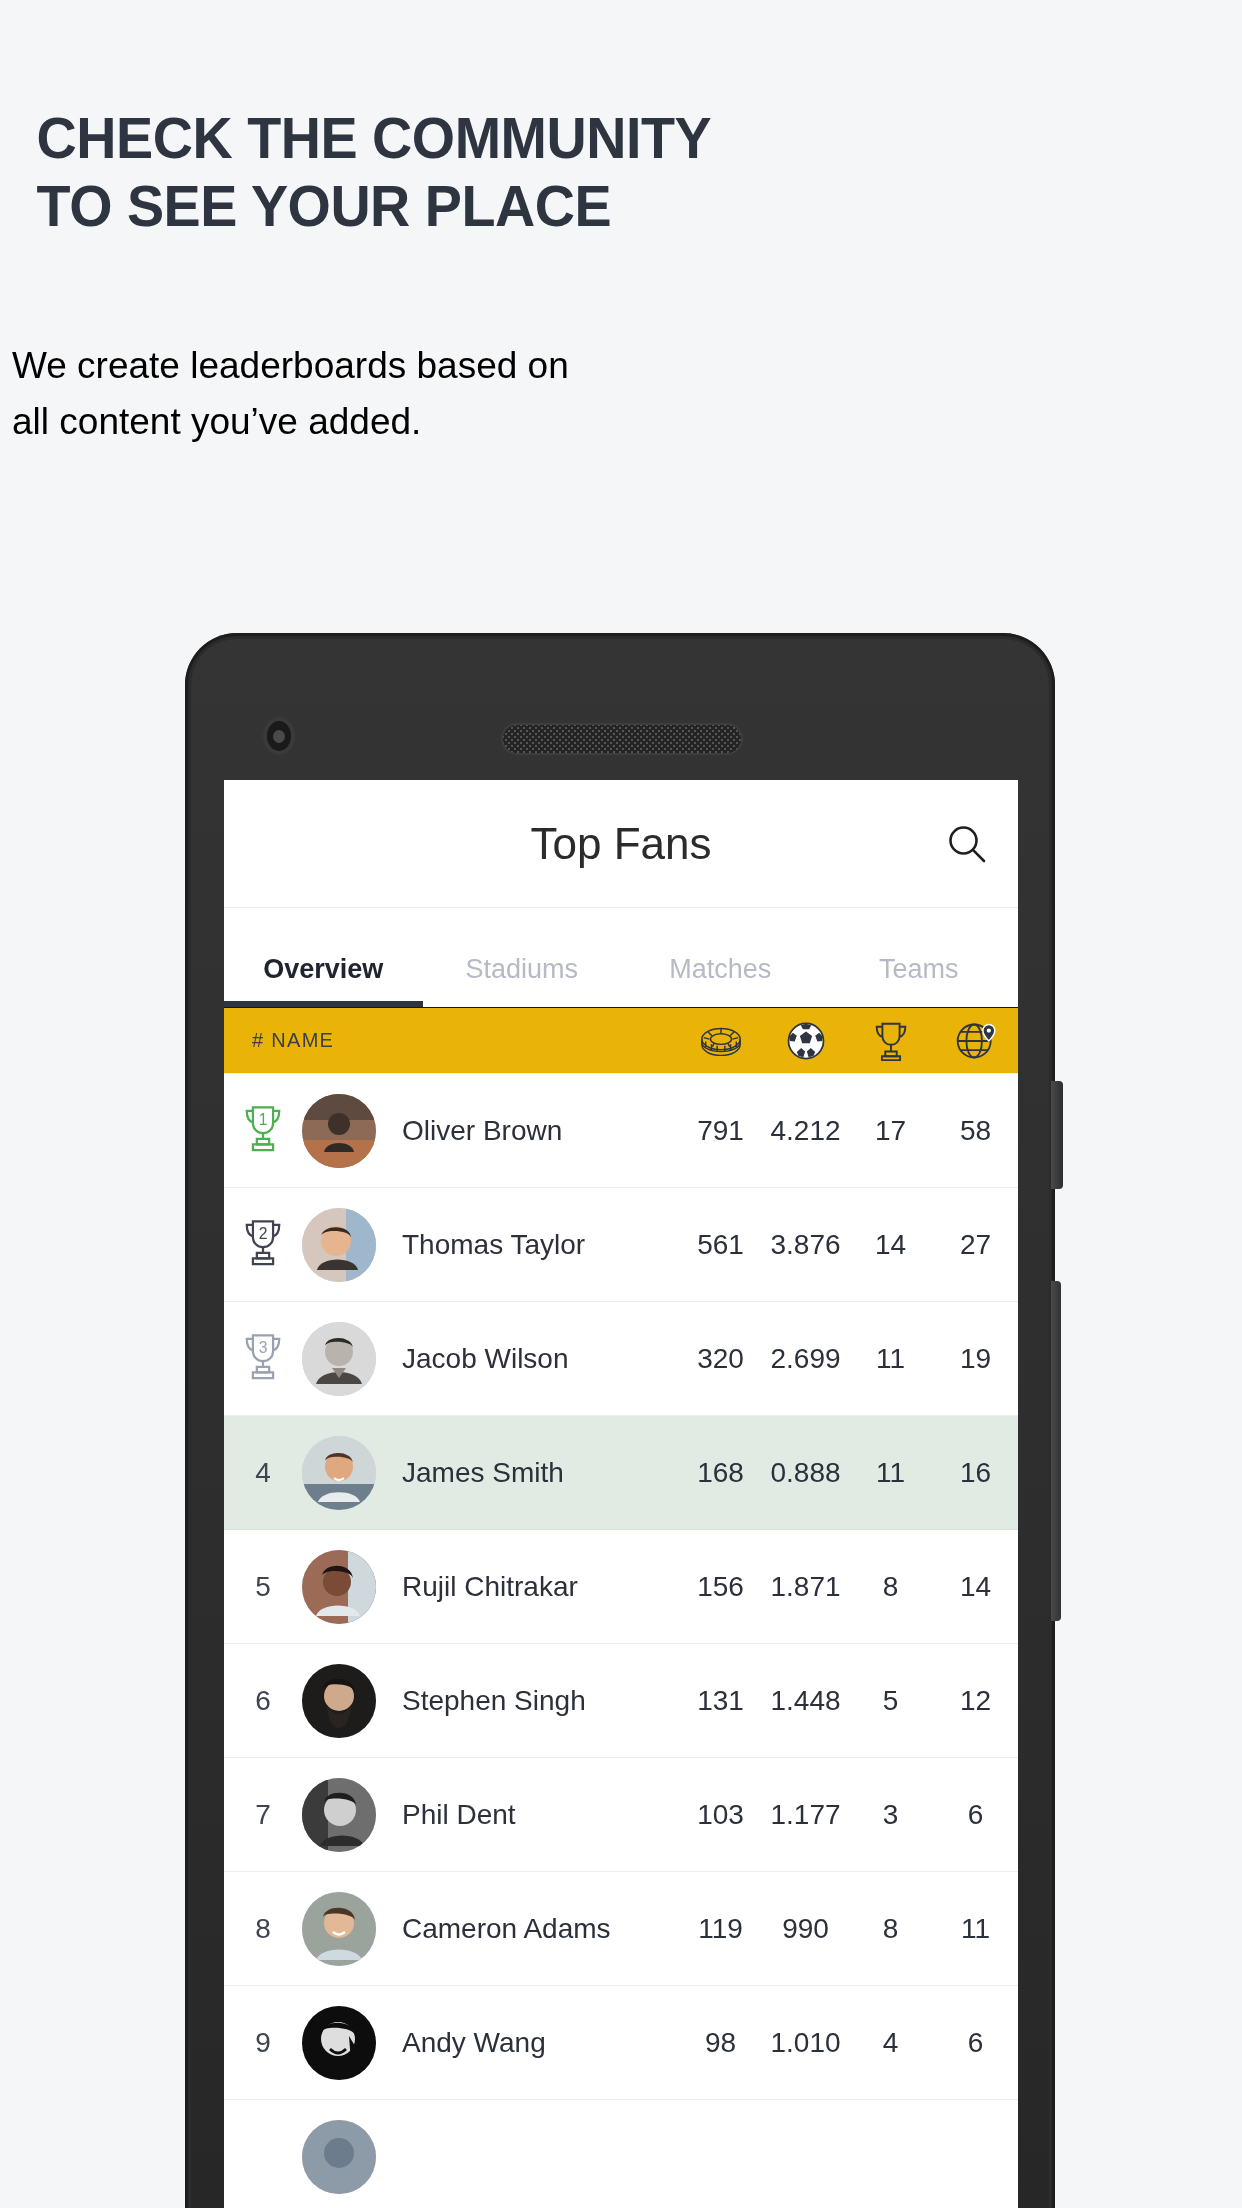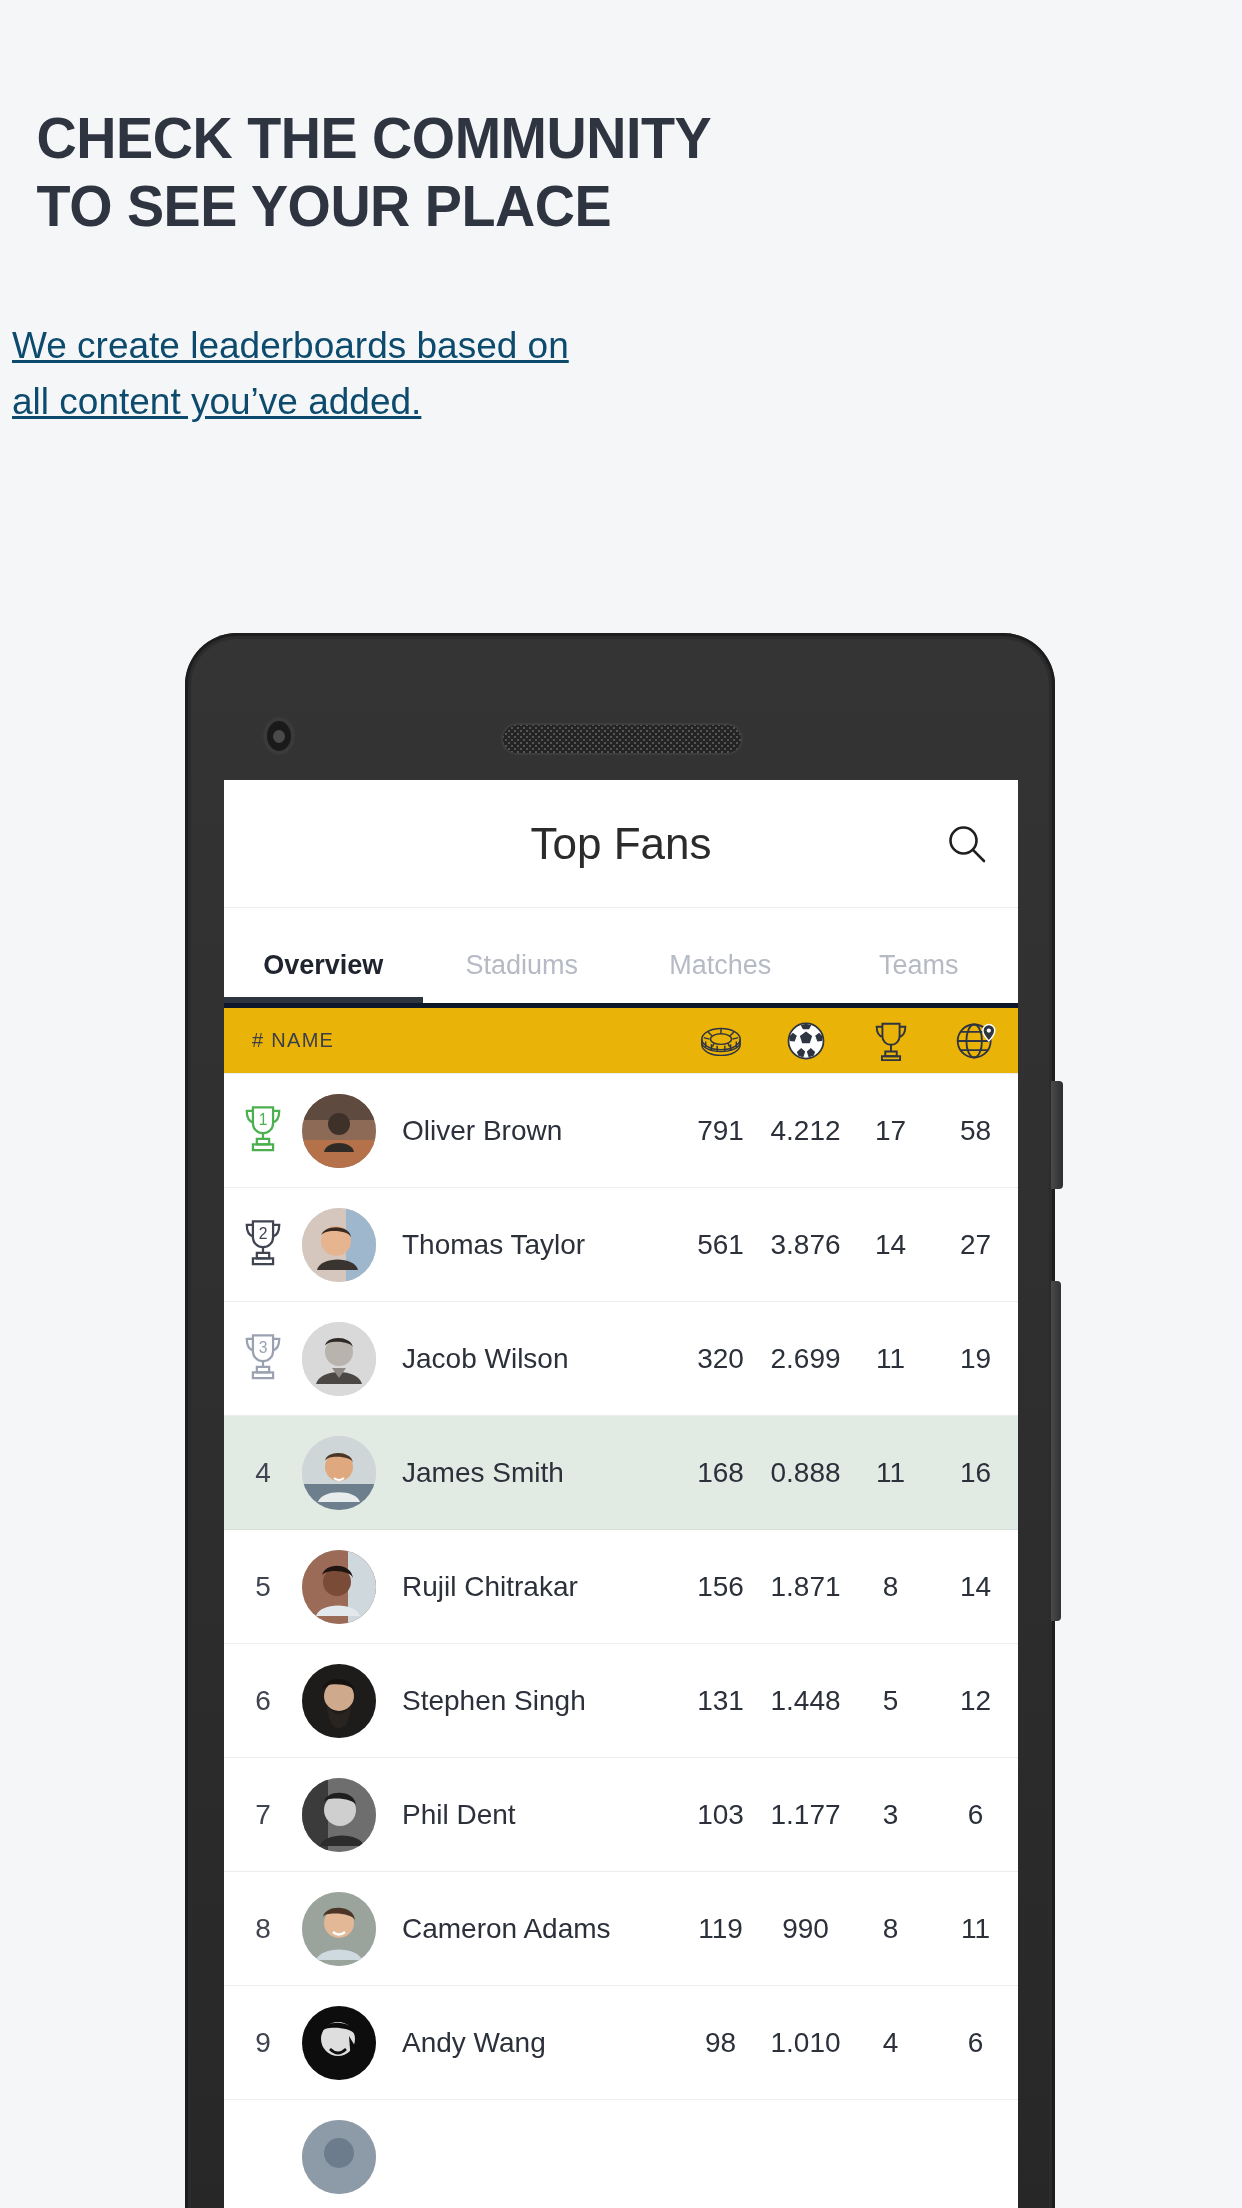--- a/index.html
+++ b/index.html
@@ -18,26 +18,25 @@
     line-height:1.17;
     font-weight:bold;
     color:#2e3440;
     letter-spacing:-0.5px;
     text-transform:uppercase;
     font-stretch:condensed;
     transform:scaleX(0.96);
   }
   .promo-title .l2 { display:block; }
   .promo-sub {
-    margin-top:78px;
+    margin-top:98px;
     font-size:37px;
     line-height:1.52;
-    color:#0c4a6e;
+    color:#000000;
     font-weight:400;
-    text-decoration:underline;
   }
   .promo-sub .l2 { display:block; }
 
   
   .phone {
     position:absolute;
     left:185px;
     top:633px;
     width:870px;
     height:1680px;
@@ -115,21 +114,21 @@
     transform:translateY(-50%);
     width:46px; height:46px;
     display:flex; align-items:center; justify-content:center;
     cursor:pointer;
   }
 
   .tabs {
     height:100px;
     display:flex;
     align-items:flex-end;
-    border-bottom:5px solid #0f172a;
+    border-bottom:1px solid #0f172a;
   }
   .tab {
     flex:1;
     text-align:center;
     font-size:27px;
     color:#b6bac4;
     padding-bottom:22px;
     position:relative;
     cursor:pointer;
   }

